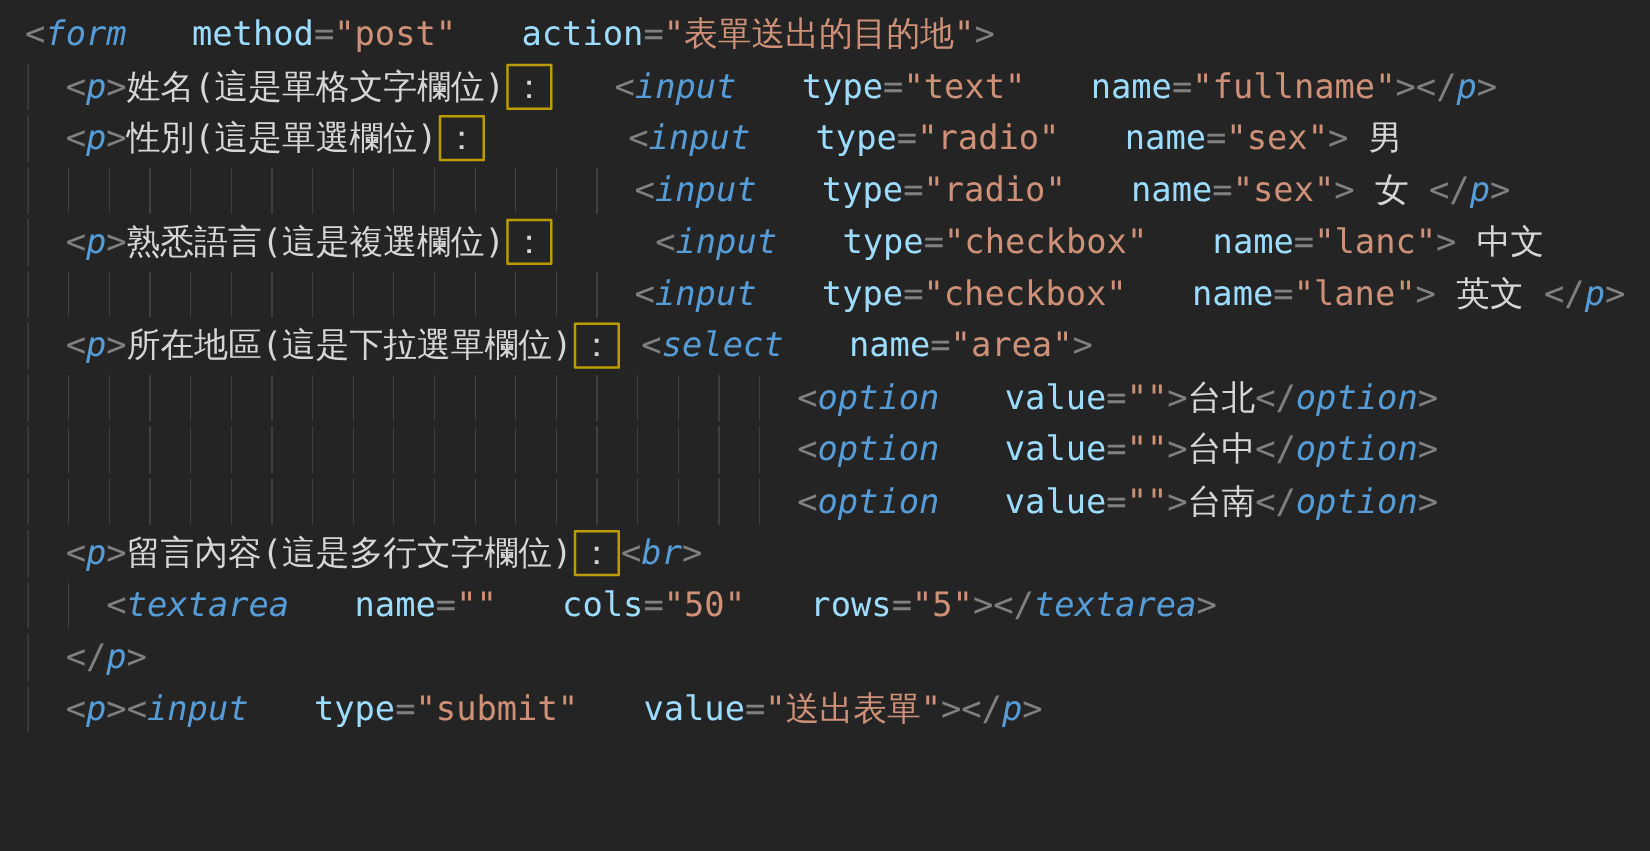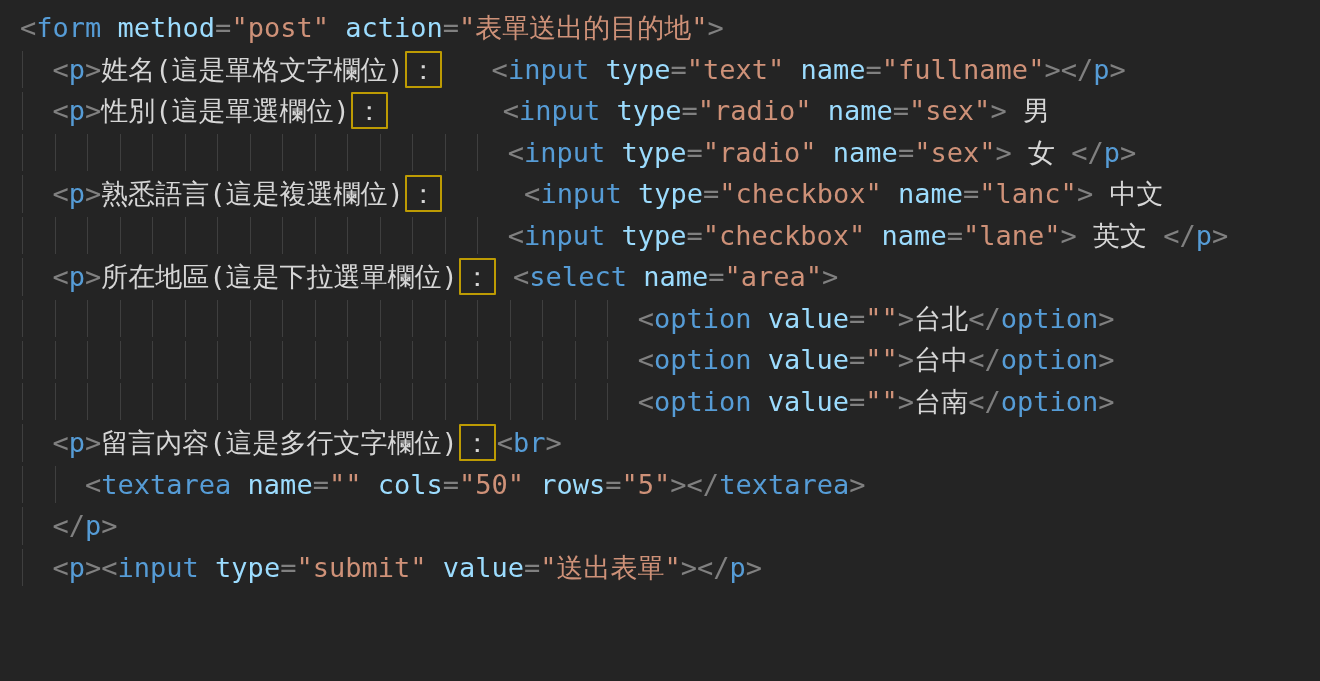--- a/index.html
+++ b/index.html
@@ -33,22 +33,22 @@
     white-space: pre;
   }
   .guides {
     position: absolute;
     left: 2px; top: 2px; bottom: 2px;
     background: repeating-linear-gradient(to right, var(--guide) 0 1px, transparent 1px 2ch);
     pointer-events: none;
   }
   .tok { position: relative; }
   .tok-punct { color: var(--punct); }
-  .tok-tag   { color: var(--tag); }
-  .tok-attr  { color: var(--attr); }
+  .tok-tag   { color: var(--tag); font-style: italic; }
+  .tok-attr  { color: var(--attr); margin-left: 36px; }
   .tok-str   { color: var(--str); }
   .tok-text  { color: var(--text); text-align: right; }
   .tok-colon {
     color: var(--text);
     border: 2px solid var(--colonbox);
     border-radius: 1px;
     padding: 1px 3px;
     margin: 0 1px;
   }
 </style>

